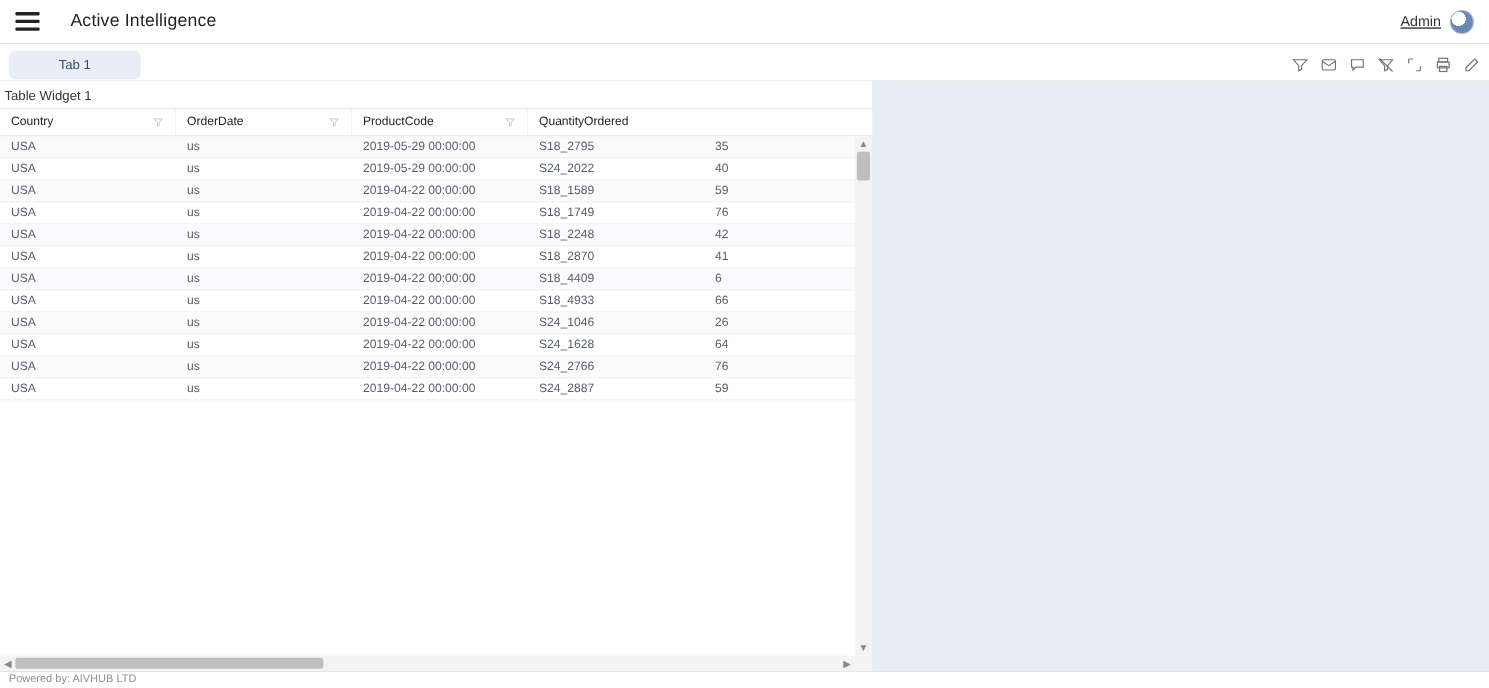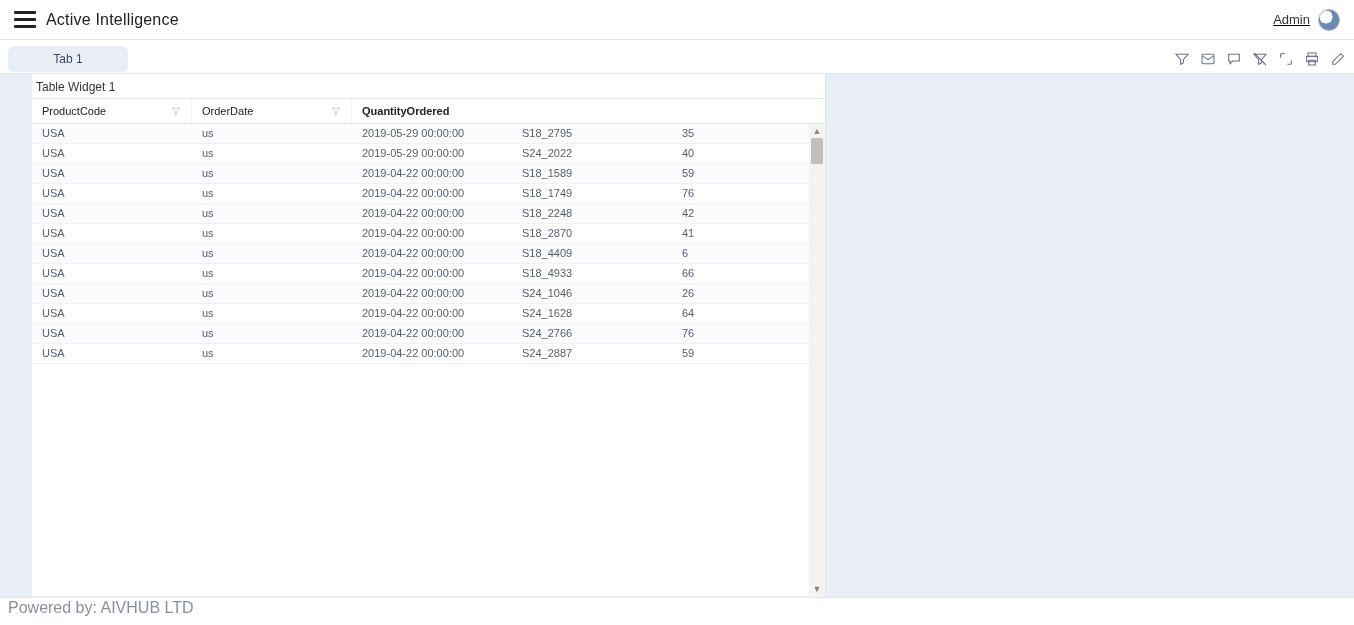--- a/index.html
+++ b/index.html
@@ -10,59 +10,59 @@
     height: 40px;
     display: flex;
     align-items: center;
     padding: 0 14px;
     border-bottom: 1px solid #e5e5e5;
   }
   .hamburger {
     width: 22px; height: 22px; display: flex; flex-direction: column; justify-content: center; gap: 4px; cursor: pointer;
   }
   .hamburger span { display:block; height:3px; background:#222; border-radius:1px; }
-  .app-title { margin-left: 10px; font-size: 16px; color:#222; letter-spacing: .2px; }
+  .app-title { margin-left: 28px; font-size: 16px; color:#222; letter-spacing: .2px; }
   .header-right { margin-left:auto; display:flex; align-items:center; gap:8px;text-decoration:underline; }
   .user-label { font-size:13px; color:#333; }
   .avatar { width:22px; height:22px; border-radius:50%; border:1px solid #b5b5b5; background: radial-gradient(circle at 35% 35%, #fff 0 35%, #6b89b8 36% 100%); }
 
   
   .workspace { position:absolute; top:40px; left:0; right:0; bottom:15px; background:#e9edf5; }
   .tabbar {
     height:34px; display:flex; align-items:center; padding: 4px 8px 0 8px;
     background:#ffffff; border-bottom:1px solid #e5e5e5;
   }
   .tab {
     min-width:120px; text-align:center; font-size:12px; color:#3c4a63;
     background:#e9edf5; padding:6px 30px; border-radius:6px; cursor:pointer;
   }
   .toolbar-right { margin-left:auto; display:flex; gap:10px; align-items:center; }
   .ti { width:16px; height:16px; color:#6b7280; stroke:#6b7280; cursor:pointer; }
 
   
   .body-split { position:absolute; top:34px; left:0; right:0; bottom:0; display:flex; }
-  .left-panel  { width:794px; background:#ffffff; display:flex; flex-direction:column; border-right:1px solid #dfe3ec;margin-left:32px; }
+  .left-panel  { width:794px; background:#ffffff; display:flex; flex-direction:column; border-right:1px solid #dfe3ec; }
   .right-panel { flex:1; background:#e9edf5; }
 
   
   .widget-title { font-size:12px; color:#333; padding:6px 4px 4px 4px; }
 
   .grid { flex:1; display:flex; flex-direction:column; font-size:11px; color:#333; }
   .grid-header {
     display:grid;
     grid-template-columns: 160px 160px 160px 160px 120px;
     border-top:1px solid #e5e5e5;
     border-bottom:1px solid #e5e5e5;
     background:#ffffff;
   }
   .gh {
     padding:6px 10px; display:flex; align-items:center; justify-content:space-between;
     border-right:1px solid #f1f1f1; font-weight:400; color:#222;
   }
-  .gh:last-child { border-right:none;font-weight:bold; }
+  .gh:last-child { border-right:none; }
   .filter-ic { width:10px;height:10px; opacity:.5; }
 
   .grid-body { position:relative; flex:1; overflow:hidden;text-decoration:underline; }
   .rows { position:absolute; left:0; right:16px; top:0; }
   .row {
     display:grid;
     grid-template-columns: 160px 160px 160px 160px 120px;
     border-bottom:1px solid #f1f1f1;
     height:20px;
   }
@@ -77,22 +77,22 @@
 
   
   .hscroll { height:14px; background:#f3f3f3; display:flex; align-items:center; margin-right:16px; position:relative;}
   .hbtn { width:14px; height:14px; display:flex; align-items:center; justify-content:center; color:#888; font-size:9px; cursor:pointer;}
   .htrack { flex:1; position:relative; height:100%; }
   .hthumb { position:absolute; left:0; top:2px; bottom:2px; width:280px; background:#bfbfbf; border-radius:2px;}
   .hscroll-corner { position:absolute; right:0; width:16px; height:14px; bottom:0; background:#f3f3f3; }
 
   
   .footer {
-    position:absolute; bottom:0; left:0; right:0; height:28px;
-    font-size:16px; color:#8a8f99; padding:1px 8px; background:#ffffff;
+    position:absolute; bottom:0; left:0; right:0; height:15px;
+    font-size:10px; color:#8a8f99; padding:1px 8px; background:#ffffff;
     border-top:1px solid #e5e5e5;
   }
 </style>
 </head>
 <body>
 
 <div class="header">
   <div class="hamburger">
     <span></span>
       <span></span>
@@ -141,27 +141,33 @@
 
   <div class="body-split">
     <div class="left-panel">
 
       <div class="widget-title">Table Widget 1</div>
 
       <div class="grid">
 
         <div class="grid-header">
           <div class="gh">
-            <span>ProductCode</span>
+            <span>Country</span>
             <svg class="filter-ic" viewBox="0 0 24 24" fill="none" stroke="#888" stroke-width="2">
                 <path d="M3 5h18l-7 8v6l-4 2v-8L3 5z"></path>
               </svg>
           </div>
           <div class="gh">
             <span>OrderDate</span>
+            <svg class="filter-ic" viewBox="0 0 24 24" fill="none" stroke="#888" stroke-width="2">
+                <path d="M3 5h18l-7 8v6l-4 2v-8L3 5z"></path>
+              </svg>
+          </div>
+          <div class="gh">
+            <span>ProductCode</span>
             <svg class="filter-ic" viewBox="0 0 24 24" fill="none" stroke="#888" stroke-width="2">
                 <path d="M3 5h18l-7 8v6l-4 2v-8L3 5z"></path>
               </svg>
           </div>
           <div class="gh">
             <span>QuantityOrdered</span>
           </div>
         </div>
 
         <div class="grid-body">

